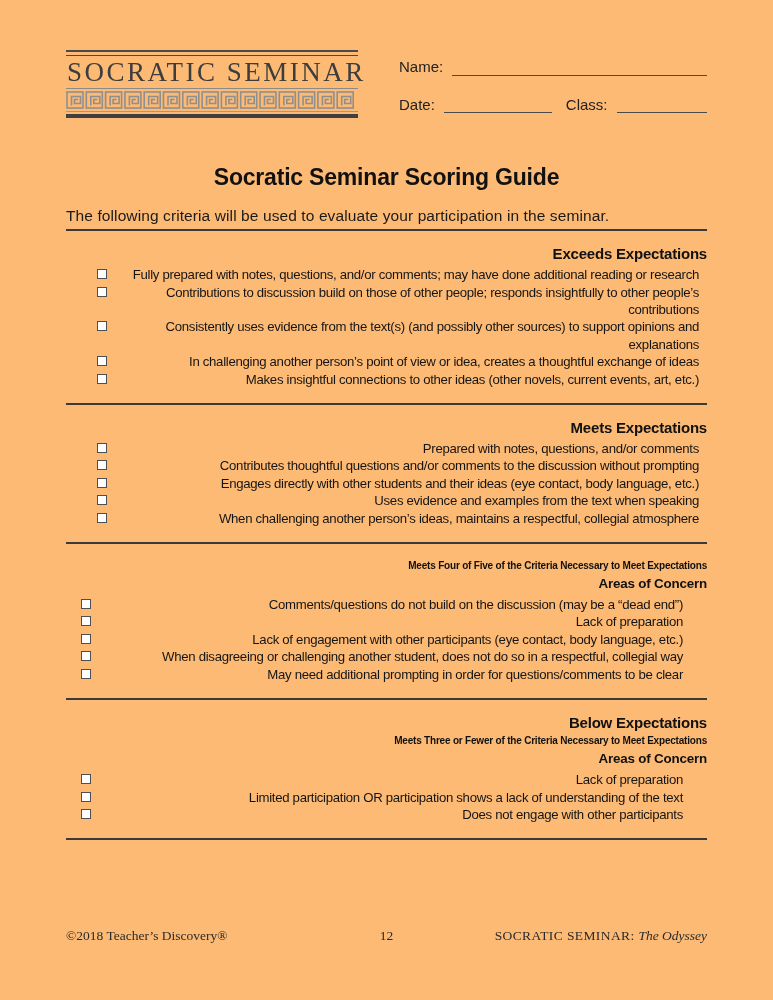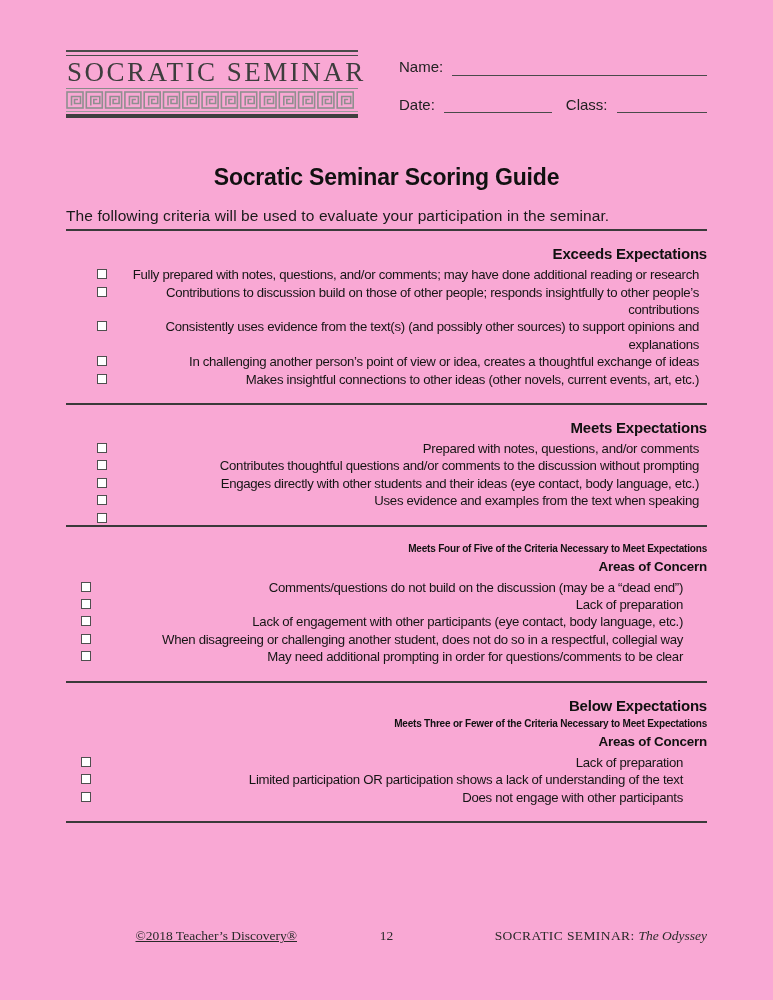--- a/index.html
+++ b/index.html
@@ -1,17 +1,17 @@
 <!DOCTYPE html>
 <html><head>
 <meta charset="utf-8">
 <style>
   html,body{margin:0;padding:0;background:#e8e8e8;}
   .page{
-    position:relative;width:773px;height:1000px;background:#f9a8d4;
+    position:relative;width:773px;height:1000px;background:#fdba74;
     font-family:"Liberation Sans",sans-serif;color:#1a1a1a;overflow:hidden;
     margin:0 auto;
   }
   .content{position:absolute;left:66px;top:50px;width:641px;}
 
   
   .header{display:flex;justify-content:space-between;align-items:flex-start;}
   .logo{width:292px;}
   .logo-topline{height:3px;border-top:2px solid #4a4a4a;border-bottom:1px solid #4a4a4a;}
   .logo-title{
@@ -57,21 +57,21 @@
   }
 
   .notes-heading{font-size:15px;font-weight:bold;color:#111;margin-top:11px;letter-spacing:-0.2px;}
 
   
   .footer{
     position:absolute;left:66px;right:66px;top:928px;
     display:flex;align-items:baseline;
     font-family:"Liberation Serif",serif;font-size:13.5px;color:#2a2a2a;
   }
-  .footer-left{flex:1;text-align:center;text-decoration:underline;}
+  .footer-left{flex:1;text-align:left;}
   .footer-center{width:40px;text-align:center;}
   .footer-right{flex:1;text-align:right;letter-spacing:0.4px;}
   .footer-right .italic{font-style:italic;letter-spacing:0;}
 </style>
 </head>
 <body>
 
 <div class="page">
   <div class="content">
 
@@ -167,20 +167,21 @@
         <div class="item">
           <span class="checkbox"></span>
           <span>Engages directly with other students and their ideas (eye contact, body language, etc.)</span>
         </div>
         <div class="item">
           <span class="checkbox"></span>
           <span>Uses evidence and examples from the text when speaking</span>
         </div>
         <div class="item">
           <span class="checkbox"></span>
+          <span>When challenging another person’s ideas, maintains a respectful, collegial atmosphere</span>
         </div>
       </div>
     </div>
     <hr class="rule">
 
     <div class="section concern">
       <div class="sec-subheading">Meets Four of Five of the Criteria Necessary to Meet Expectations</div>
       <div class="areas-label">Areas of Concern</div>
       <div class="items">
         <div class="item">

